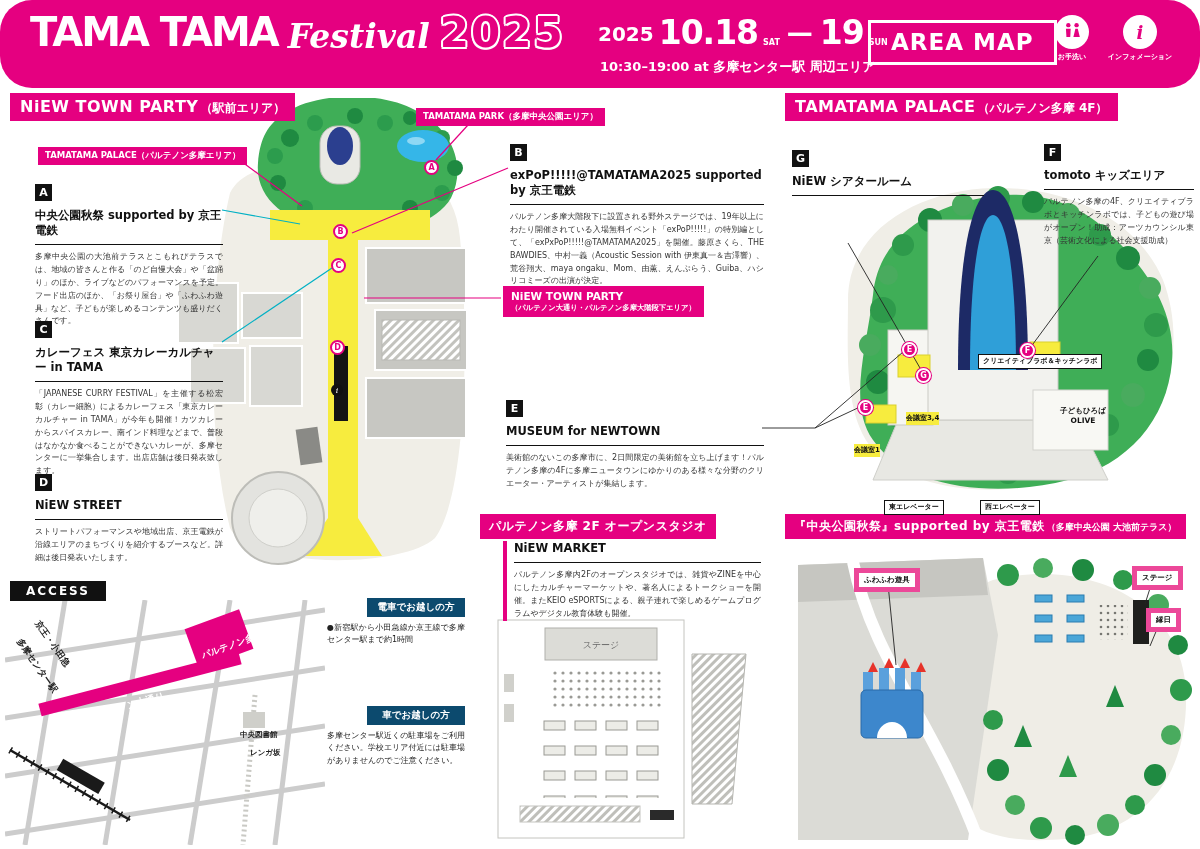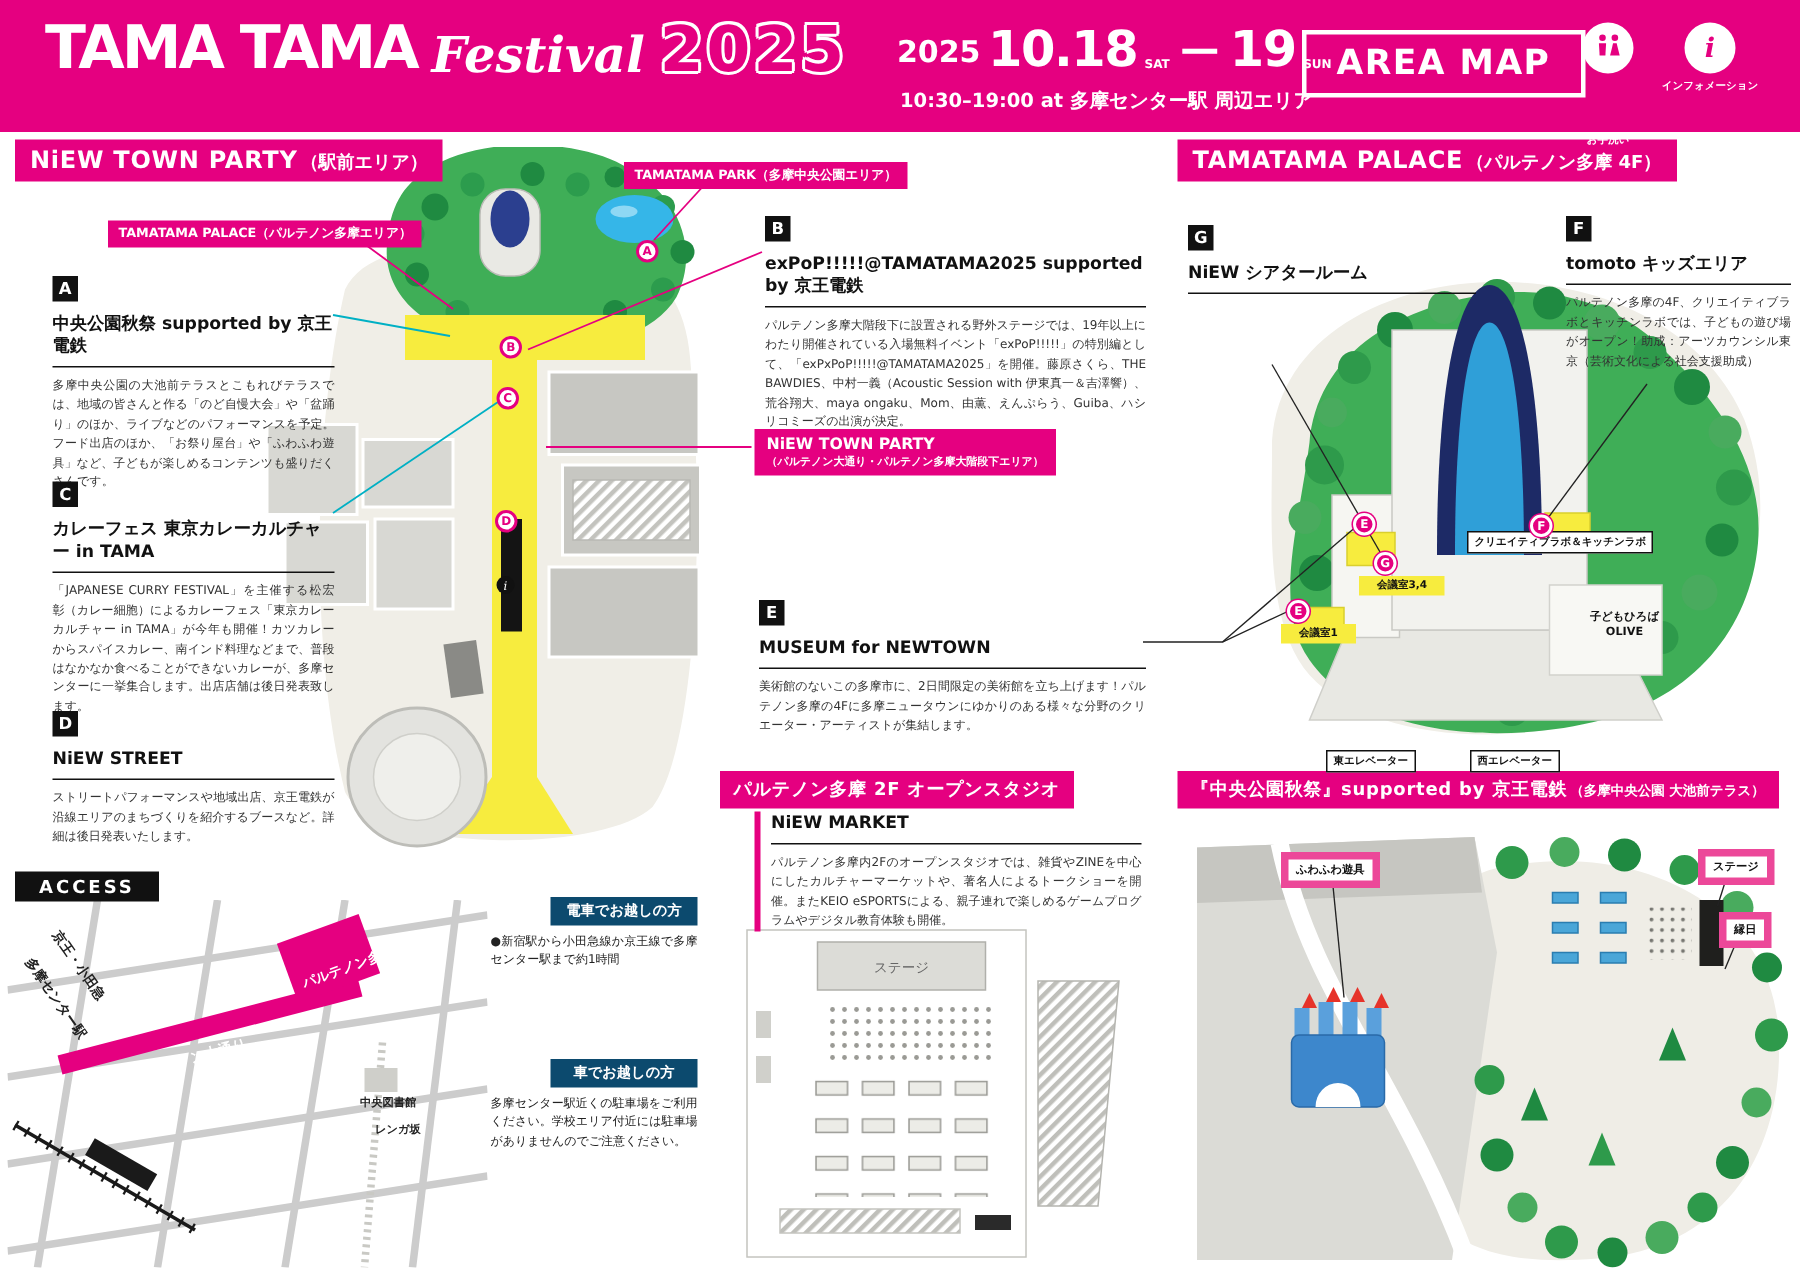--- a/index.html
+++ b/index.html
@@ -2,21 +2,21 @@
 <html><head>
 <meta charset="utf-8">
 <style>
 *{margin:0;padding:0;box-sizing:border-box;}
 html,body{background:#e9e9e9;}
 .page{position:relative;width:1200px;height:849px;background:#ffffff;overflow:hidden;
   font-family:"DejaVu Sans","Liberation Sans",sans-serif;color:#1a1a1a;}
 .abs{position:absolute;}
 
 
-.header{left:0;top:0;width:1200px;height:88px;background:#e50080;z-index:60;}
+.header{left:0;top:0;width:1200px;height:88px;background:#e50080;z-index:60;border-radius:32px;}
 .logo{left:30px;top:12px;display:flex;align-items:flex-start;gap:10px;color:#fff;}
 .logo-main{font-size:40px;font-weight:900;letter-spacing:-2px;line-height:1;}
 .logo-script{font-family:"DejaVu Serif","Liberation Serif",serif;font-style:italic;font-weight:700;font-size:33px;line-height:1;margin-top:8px;}
 .logo-year{font-size:42px;font-weight:900;letter-spacing:2px;line-height:1;color:#e50080;
   text-shadow:-2px 0 #fff,2px 0 #fff,0 -2px #fff,0 2px #fff,-1.5px -1.5px #fff,1.5px 1.5px #fff,-1.5px 1.5px #fff,1.5px -1.5px #fff;}
 .date-block{left:598px;top:16px;display:flex;align-items:flex-end;gap:5px;color:#fff;}
 .d-year{font-size:20px;font-weight:800;margin-bottom:3px;}
 .d-big{font-size:33px;font-weight:900;letter-spacing:-1px;line-height:1;}
 .d-dow{font-size:8px;font-weight:700;margin-bottom:2px;}
 .d-sep{font-size:26px;font-weight:900;line-height:1;margin:0 2px 3px;}
@@ -50,21 +50,21 @@
 .entry .e-body{font-size:8px;line-height:1.6;color:#333;text-align:justify;}
 .market-entry{z-index:30;border-left:4px solid #e50080;padding-left:7px;}
 
 
 .marker{width:15px;height:15px;border-radius:50%;background:#fff;border:2px solid #e50080;color:#e50080;
   font-weight:800;font-size:8px;display:flex;align-items:center;justify-content:center;z-index:46;}
 .marker.filled{background:#e50080;color:#fff;border:2px solid #fff;box-shadow:0 0 0 1px #e50080;}
 .marker-info{width:12px;height:12px;border-radius:50%;background:#111;color:#fff;font-size:8px;
   font-family:"DejaVu Serif","Liberation Serif",serif;font-style:italic;display:flex;align-items:center;justify-content:center;z-index:46;}
 .room-label{font-size:7px;font-weight:700;color:#111;z-index:45;line-height:1.3;}
-.room-label.yellow{background:#f7ec3e;padding:2px 12px;}
+.room-label.yellow{background:#f7ec3e;padding:2px 0;margin-top:28px;}
 .room-label.whitebox{background:#fff;border:1px solid #111;padding:2px 4px;}
 .plain-label{font-size:7.5px;font-weight:700;color:#111;z-index:45;text-align:center;line-height:1.3;}
 .park-label{background:#fff;border:5px solid #ec4899;font-size:7.5px;font-weight:700;color:#111;
   padding:2px 5px;z-index:45;white-space:nowrap;}
 .maplabel{font-weight:700;z-index:45;transform-origin:left top;white-space:nowrap;}
 .maplabel.white{color:#fff;}
 .maplabel.dark{color:#222;font-weight:700;}
 
 
 .info-box{z-index:30;}
@@ -93,21 +93,21 @@
     <div class="date-block abs">
       <span class="d-year">2025</span>
       <span class="d-big">10.18</span>
       <span class="d-dow">SAT</span>
       <span class="d-sep">—</span>
       <span class="d-big">19</span>
       <span class="d-dow">SUN</span>
     </div>
     <div class="time-line abs">10:30–19:00 at 多摩センター駅 周辺エリア</div>
     <div class="areamap-box abs">AREA MAP</div>
-    <div class="hicon abs" style="left:1040px;top:15px;gap:36px;">
+    <div class="hicon abs" style="left:1040px;top:15px;">
       <div class="hicon-circle">
         <svg width="22" height="22" viewBox="0 0 24 24">
           <circle cx="8" cy="4.5" r="2.4" fill="#e50080"></circle>
           <path d="M5.4,8.5 h5.2 l-0.5,9 h-4.2 z" fill="#e50080"></path>
           <circle cx="17" cy="4.5" r="2.4" fill="#e50080"></circle>
           <path d="M15.7,8.5 h2.6 l2.2,9 h-7 z" fill="#e50080"></path>
         </svg>
       </div>
       <div class="hicon-label">お手洗い</div>
     </div>
@@ -336,21 +336,21 @@
     <line class="teal" x1="222" y1="342" x2="332" y2="268"></line>
     <polyline class="blk" points="762,428 815,428 862,406"></polyline>
     <line class="blk" x1="815" y1="428" x2="903" y2="352"></line>
     <line class="blk" x1="848" y1="243" x2="920" y2="368"></line>
     <line class="blk" x1="1098" y1="256" x2="1030" y2="348"></line>
     <line class="blk" x1="888" y1="584" x2="896" y2="665"></line>
     <line class="blk" x1="1152" y1="582" x2="1145" y2="604"></line>
     <line class="blk" x1="1160" y1="622" x2="1150" y2="646"></line>
   </svg>
 
-  <div class="tag abs" style="left:38px;top:147px;margin-left:34px;">TAMATAMA PALACE（パルテノン多摩エリア）</div>
+  <div class="tag abs" style="left:38px;top:147px;">TAMATAMA PALACE（パルテノン多摩エリア）</div>
   <div class="tag abs" style="left:416px;top:108px;">TAMATAMA PARK（多摩中央公園エリア）</div>
   <div class="tag-two abs" style="left:503px;top:286px;">
     <div class="l1">NiEW TOWN PARTY</div>
     <div class="l2">（パルテノン大通り・パルテノン多摩大階段下エリア）</div>
   </div>
 
   <div class="marker abs" style="left:424px;top:160px;">A</div>
   <div class="marker abs" style="left:333px;top:224px;">B</div>
   <div class="marker abs" style="left:331px;top:258px;">C</div>
   <div class="marker abs" style="left:330px;top:340px;">D</div>

